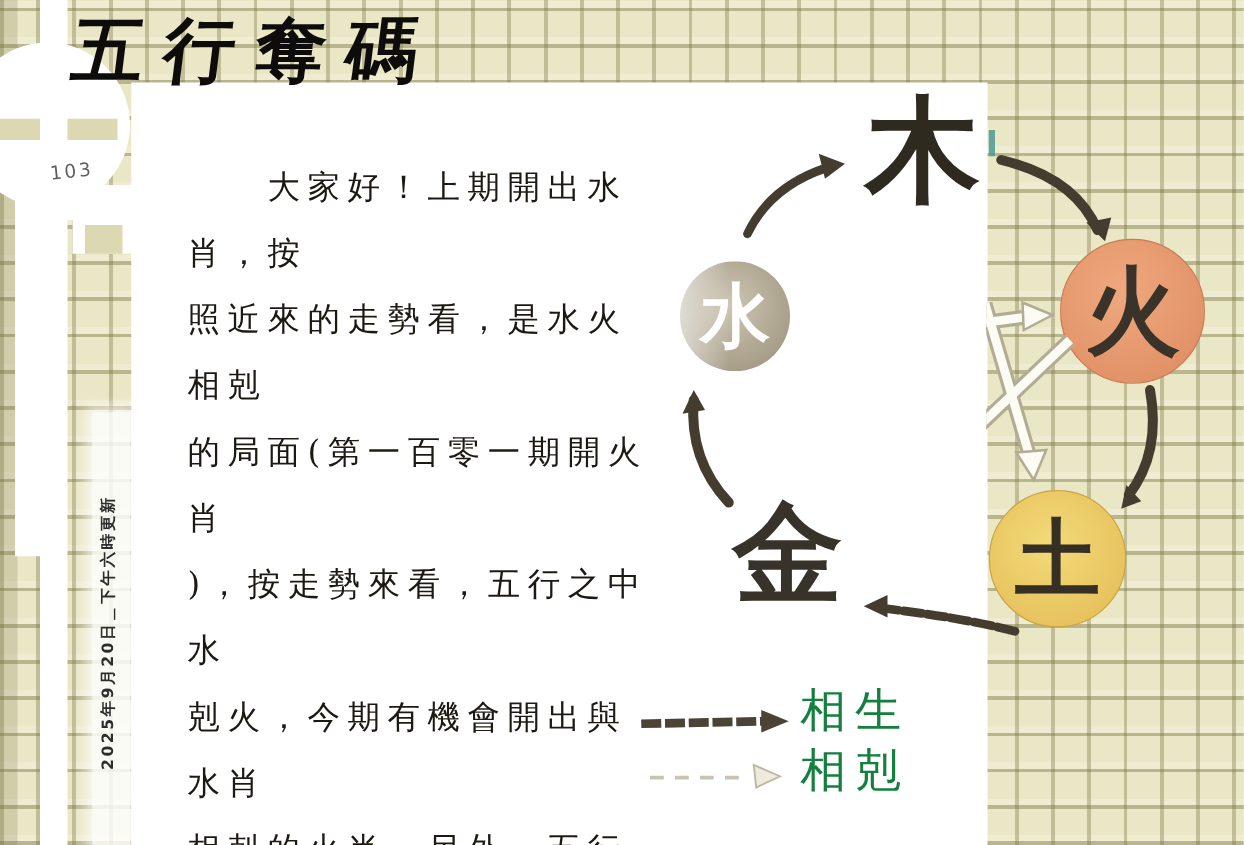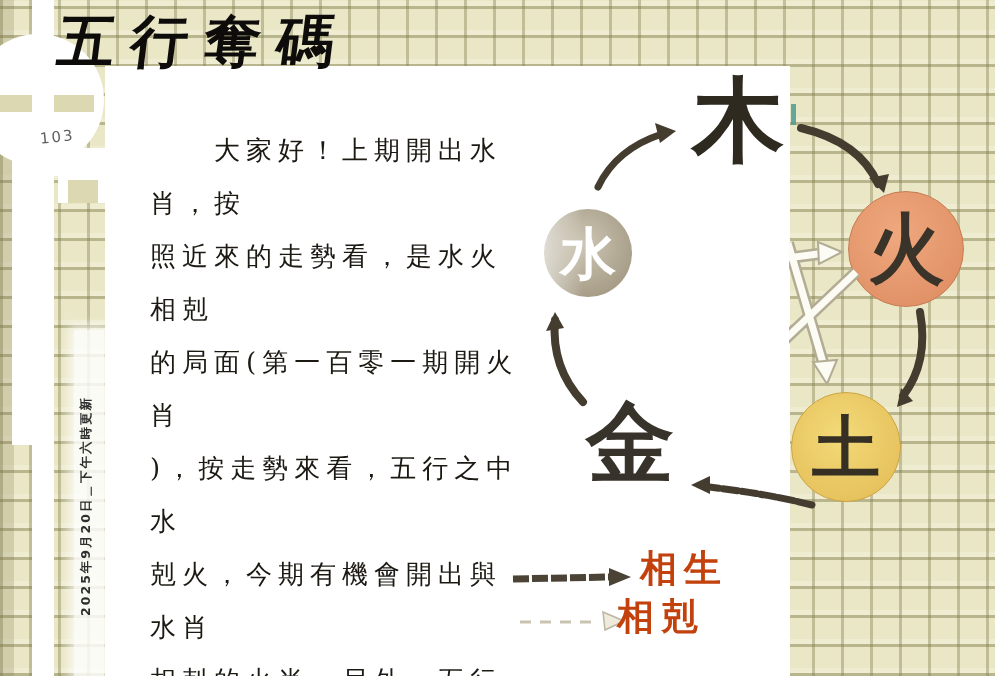--- a/index.html
+++ b/index.html
@@ -60,23 +60,23 @@
     border:1px solid #c77c52;
     color:#3a332a;font-size:76px;
   }
   .circ-earth{
     left:791px;top:392px;width:108px;height:108px;
     background:radial-gradient(circle at 45% 40%, #f3da79, #e2ba53);
     border:1px solid #cda445;
     color:#352f24;font-size:68px;
   }
   
-  .legend-label{font-size:37px;font-weight:bold;color:#c2410c;letter-spacing:7px;line-height:1;white-space:nowrap;}
+  .legend-label{font-size:37px;font-weight:normal;color:#15803d;letter-spacing:7px;line-height:1;white-space:nowrap;}
   .legend-sheng{left:640px;top:550px;}
-  .legend-ke{left:617px;top:598px;}
+  .legend-ke{left:640px;top:598px;}
   
   .teal-mark{left:791px;top:104px;width:5px;height:21px;background:#4c9a93;opacity:.85;}
   svg.overlay{left:0;top:0;pointer-events:none;}
 </style>
 </head>
 <body>
 
 <div class="abs edge-strip"></div>
 
 <svg class="abs overlay" width="180" height="676" viewBox="0 0 180 676">

